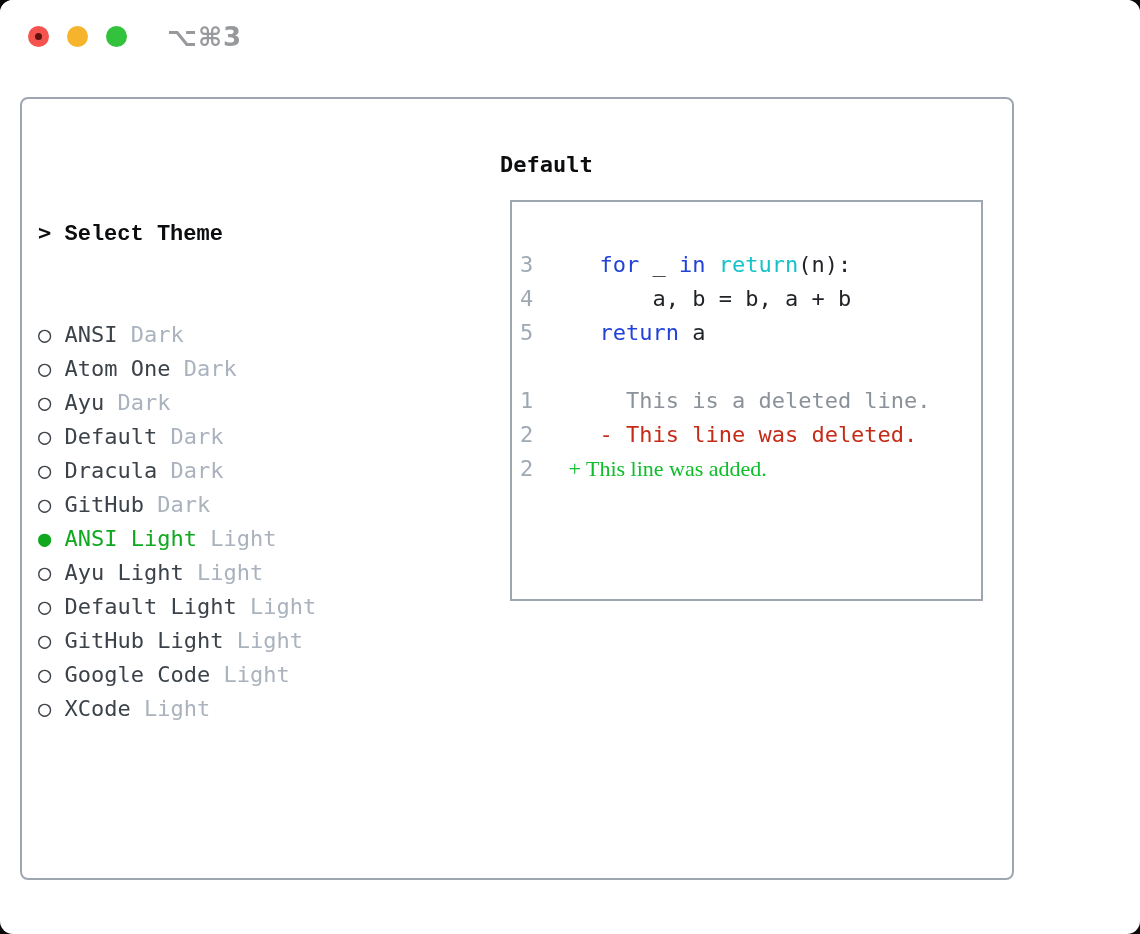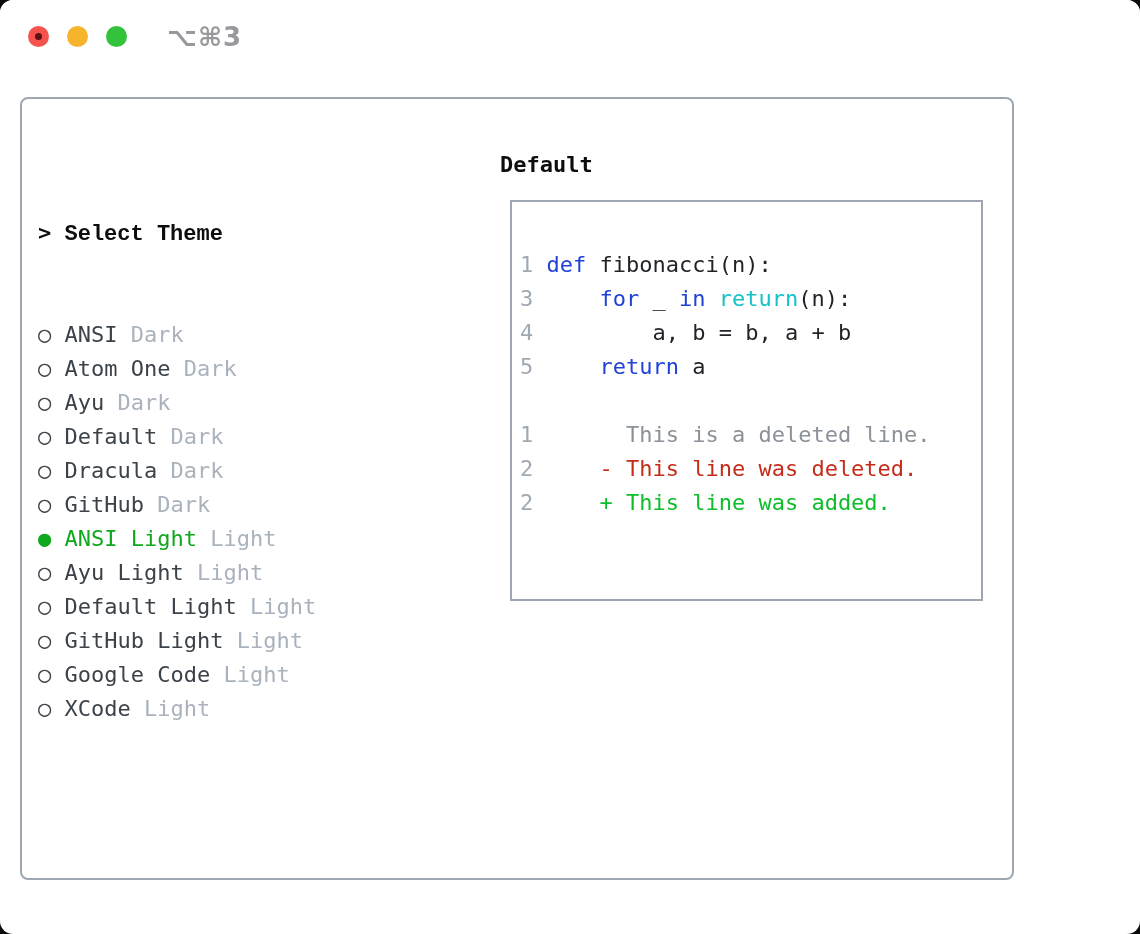--- a/index.html
+++ b/index.html
@@ -71,21 +71,21 @@
     padding:46px 6px 0 8px;overflow:hidden;
   }
   .crow{height:34px;line-height:34px;font-size:22px;white-space:pre;color:var(--codefg);}
   .ln{display:inline-block;width:2ch;color:var(--ln);}
   .c-fg{color:var(--codefg);}
   .c-kw{color:var(--kw);}
   .c-num{color:var(--numc);}
   .c-fn{color:var(--fn);}
   .c-ctx{color:var(--ctx);}
   .c-del{color:var(--del);}
-  .c-add{color:var(--add);}
+  .c-add{color:var(--add);font-family:Liberation Serif, serif;}
 </style>
 </head>
 <body>
 
 <div class="window">
   <div class="titlebar">
     <div class="tl tl-close">
       <div class="dot"></div>
     </div>
     <div class="tl tl-min"></div>
@@ -100,21 +100,20 @@
     <div id="theme-list"><div class="lrow"><span class="mk">○</span><span class="nm">ANSI</span><span class="sfx"> Dark</span></div><div class="lrow"><span class="mk">○</span><span class="nm">Atom One</span><span class="sfx"> Dark</span></div><div class="lrow"><span class="mk">○</span><span class="nm">Ayu</span><span class="sfx"> Dark</span></div><div class="lrow"><span class="mk">○</span><span class="nm">Default</span><span class="sfx"> Dark</span></div><div class="lrow"><span class="mk">○</span><span class="nm">Dracula</span><span class="sfx"> Dark</span></div><div class="lrow"><span class="mk">○</span><span class="nm">GitHub</span><span class="sfx"> Dark</span></div><div class="lrow"><span class="mk sel">●</span><span class="sel-label">ANSI Light</span><span class="sfx"> Light</span></div><div class="lrow"><span class="mk">○</span><span class="nm">Ayu Light</span><span class="sfx"> Light</span></div><div class="lrow"><span class="mk">○</span><span class="nm">Default Light</span><span class="sfx"> Light</span></div><div class="lrow"><span class="mk">○</span><span class="nm">GitHub Light</span><span class="sfx"> Light</span></div><div class="lrow"><span class="mk">○</span><span class="nm">Google Code</span><span class="sfx"> Light</span></div><div class="lrow"><span class="mk">○</span><span class="nm">XCode</span><span class="sfx"> Light</span></div></div>
     <div class="spacer"></div>
     
     
     
   </div>
 
   <div class="preview-title">Default</div>
   <div class="preview-box">
     <div id="code-lines">
-        <div class="crow"><span class="ln">1</span><span class="c-kw">def</span><span class="c-fg"> fibonacci(n):</span></div>
         <div class="crow"><span class="ln">3</span><span class="c-fg">    </span><span class="c-kw">for</span><span class="c-fg"> _ </span><span class="c-kw">in</span><span class="c-fg"> </span><span class="c-fn">return</span><span class="c-fg">(n):</span></div>
         <div class="crow"><span class="ln">4</span><span class="c-fg">        a, b = b, a + b</span></div>
         <div class="crow"><span class="ln">5</span><span class="c-fg">    </span><span class="c-kw">return</span><span class="c-fg"> a</span></div>
         <div class="crow"><span class="ln"></span></div>
         <div class="crow"><span class="ln">1</span><span class="c-ctx">      This is a deleted line.</span></div>
         <div class="crow"><span class="ln">2</span><span class="c-del">    - This line was deleted.</span></div>
         <div class="crow"><span class="ln">2</span><span class="c-add">    + This line was added.</span></div>
       </div>
   </div>
 </div>

